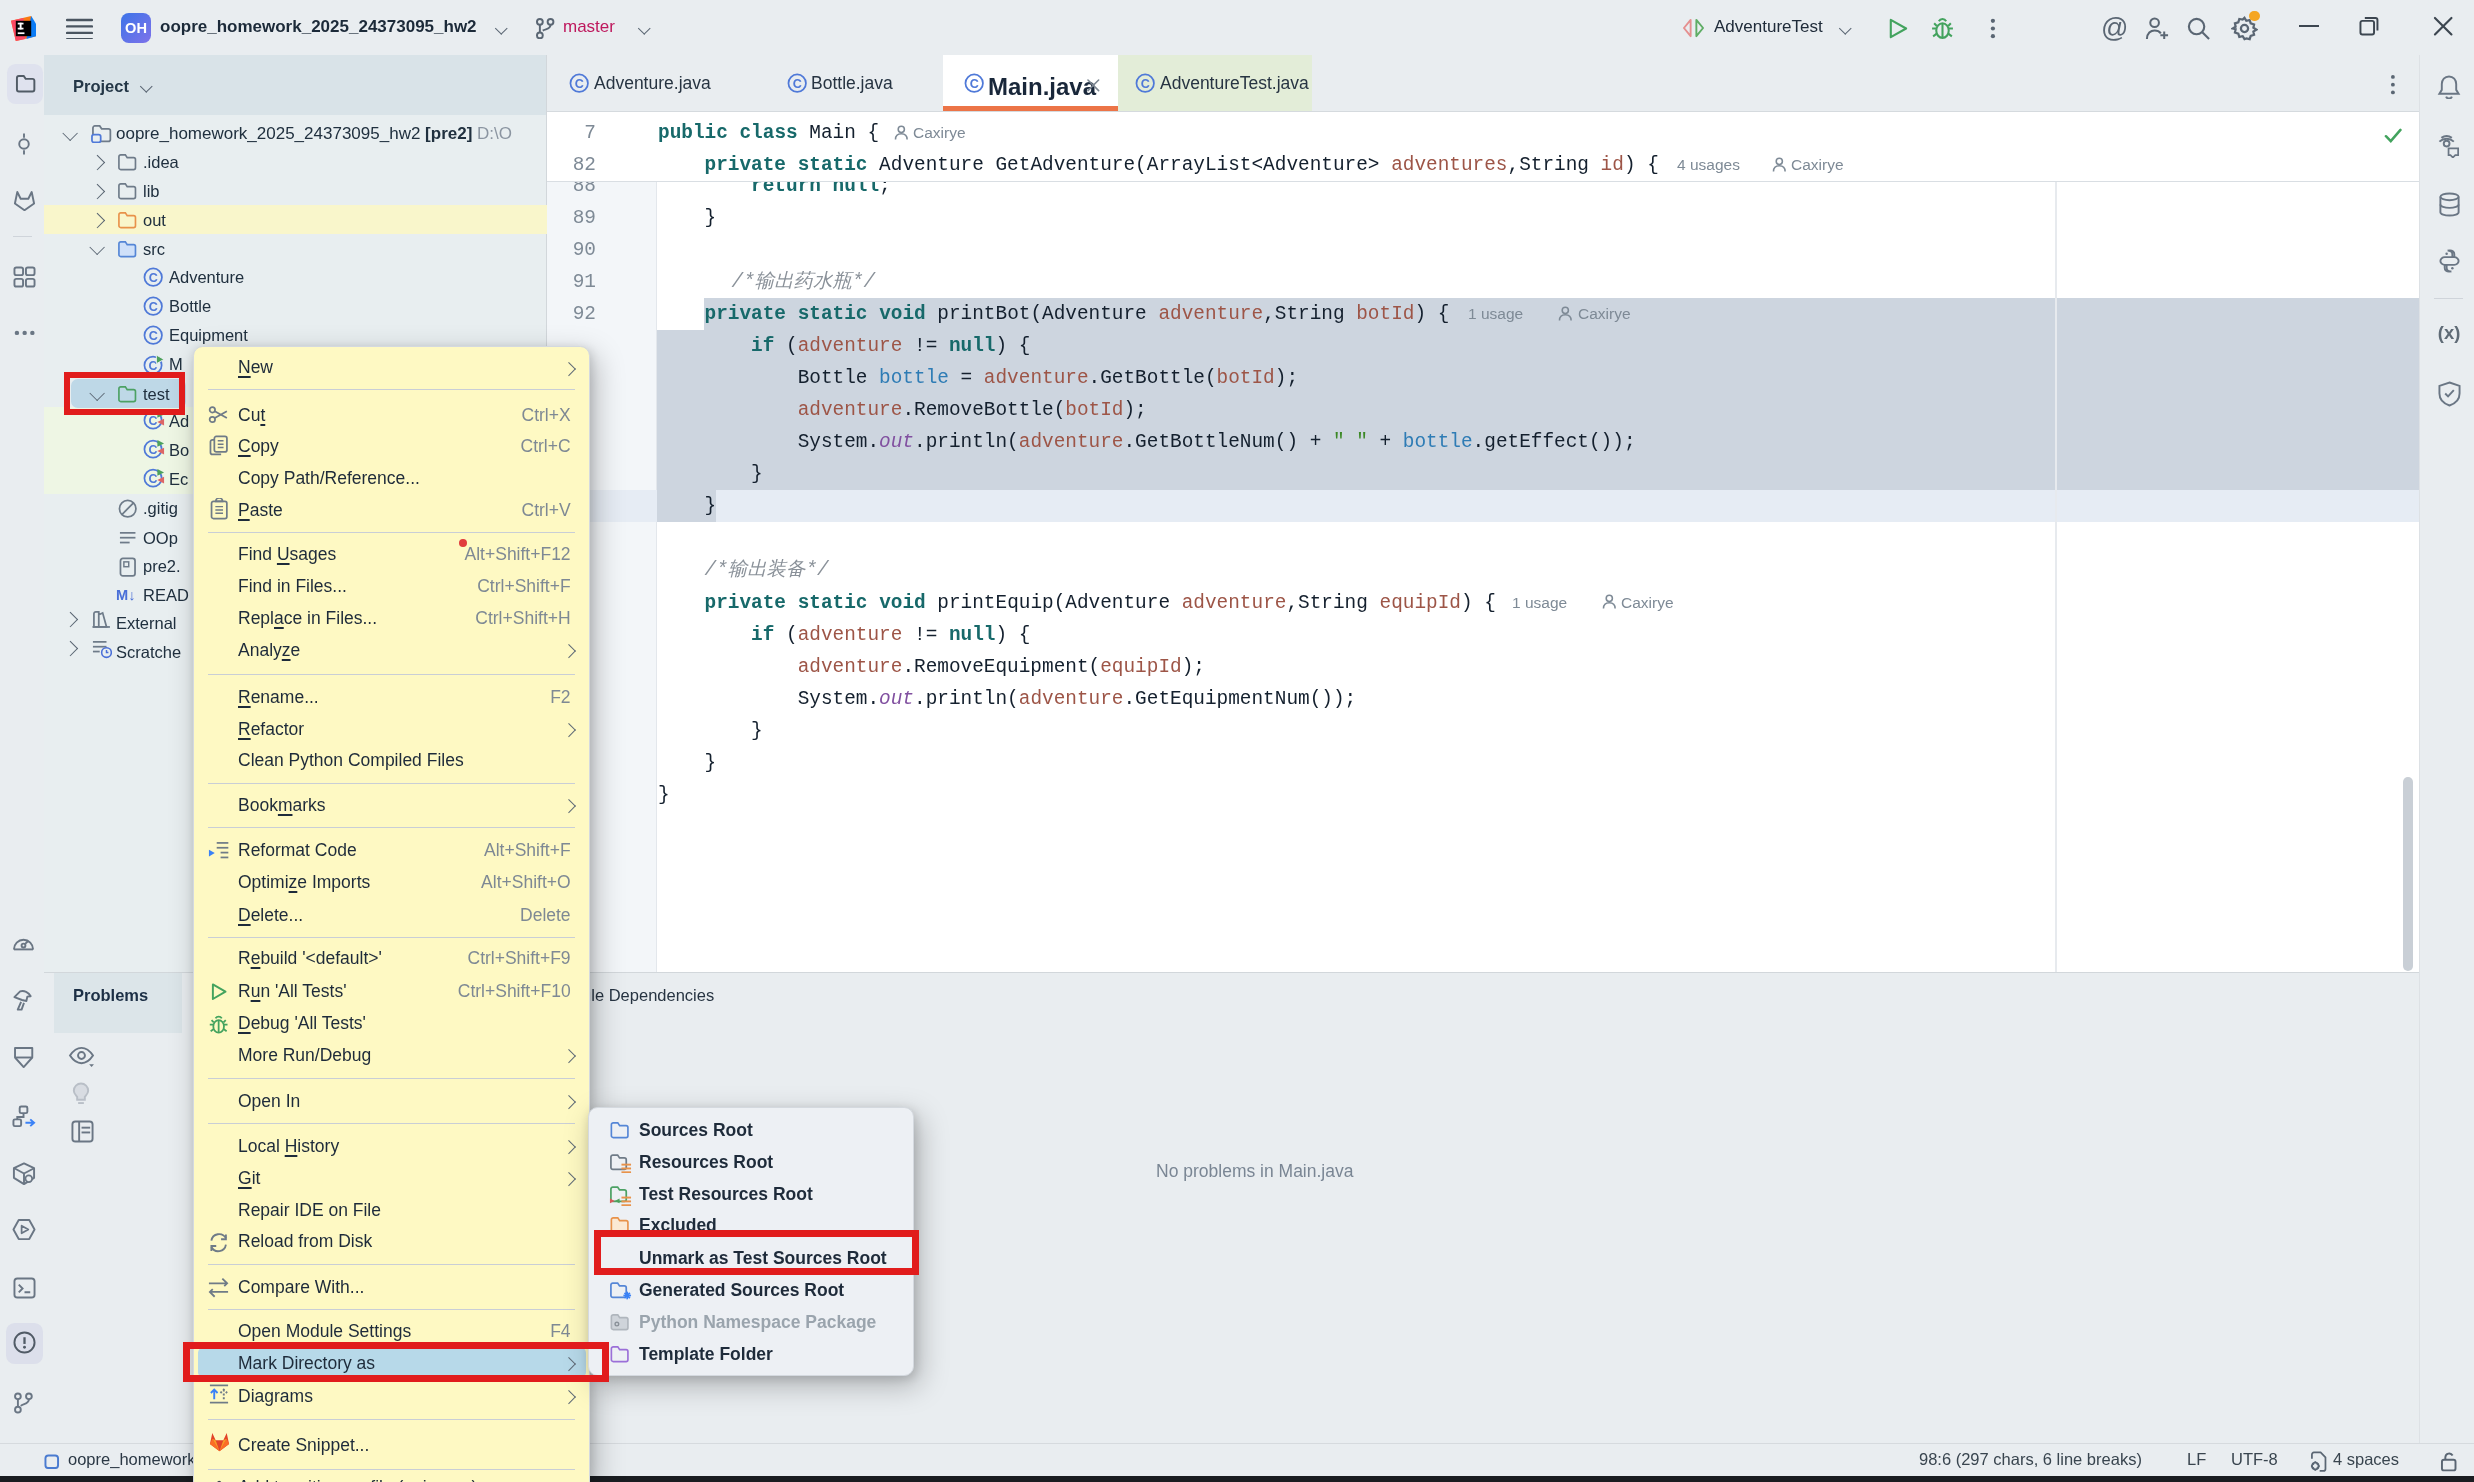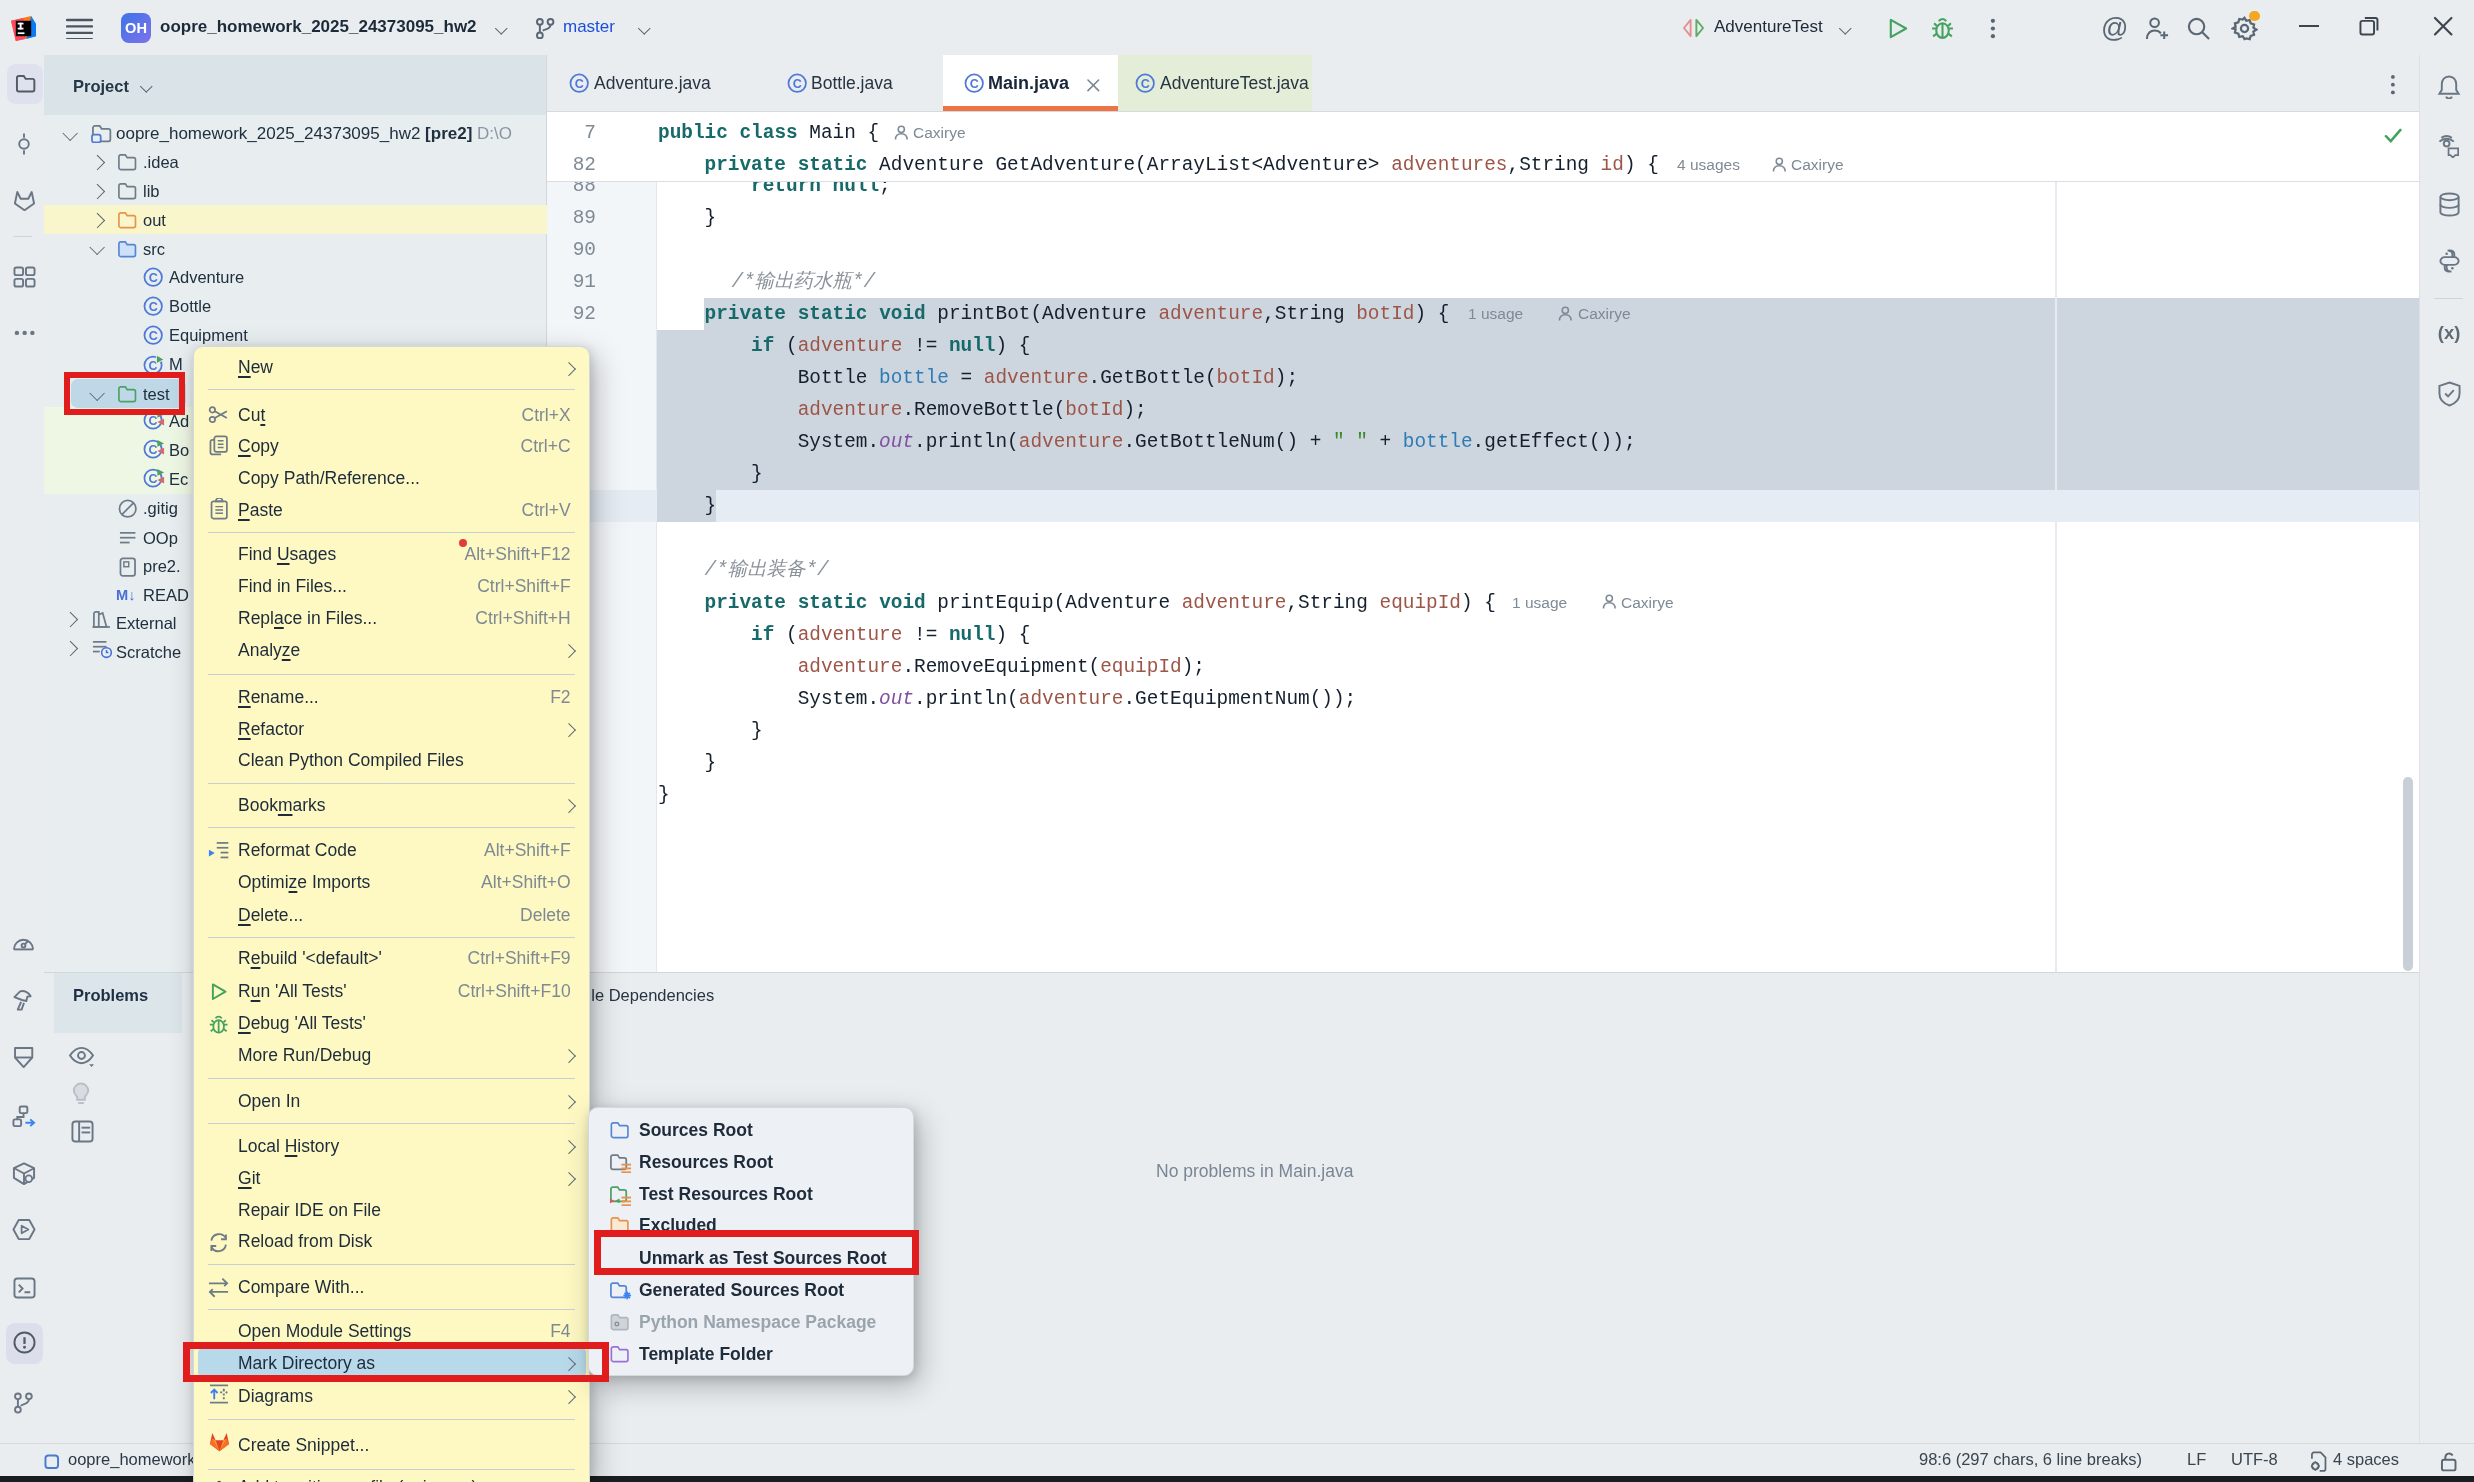--- a/index.html
+++ b/index.html
@@ -53,21 +53,21 @@
 <div class="abs chev-sm" style="left:497px;top:24px;"></div>
 
 <svg class="abs" style="left:535px;top:17.5px;" width="20.4" height="21.3" viewBox="0 0 21 22">
   <g fill="none" stroke="#5a6673" stroke-width="2">
   <circle cx="5" cy="4" r="3"></circle>
       <circle cx="16" cy="4" r="3"></circle>
       <circle cx="5" cy="18" r="3"></circle>
   <path d="M5 7 V15 M16 7 c0 5 -5 4 -8 6"></path>
     </g>
 </svg>
-<div class="abs" style="left:563px;top:16.5px;font-size:17px;color:#1d4ed8;">master</div>
+<div class="abs" style="left:563px;top:16.5px;font-size:17px;color:#be185d;">master</div>
 <div class="abs chev-sm" style="left:640px;top:24px;"></div>
 
 <svg class="abs" style="left:1682px;top:16.5px;" width="23" height="22" viewBox="0 0 24 23">
   <path d="M9 3 L2 11.5 L9 20 Z" fill="none" stroke="#e58f8f" stroke-width="2" stroke-linejoin="round"></path>
   <path d="M15 3 L22 11.5 L15 20 Z" fill="none" stroke="#5fad65" stroke-width="2" stroke-linejoin="round"></path>
 </svg>
 <div class="abs" style="left:1714px;top:16.5px;font-size:17px;color:#202c3a;">AdventureTest</div>
 <div class="abs chev-sm" style="left:1841px;top:24px;"></div>
 <svg class="abs" style="left:1886px;top:16.5px;" width="23" height="23" viewBox="0 0 24 24">
   <path d="M5 3 L21 12 L5 21 Z" fill="none" stroke="#43a35e" stroke-width="2.2" stroke-linejoin="round"></path>
@@ -381,21 +381,21 @@
   <div class="abs" style="left:47px;top:18.4px;font-size:17.5px;color:#273442;">Adventure.java</div>
   <svg class="abs" style="left:240px;top:18.4px;" width="20.4" height="20.4" viewBox="0 0 21 21">
     <circle cx="10.5" cy="10.5" r="9" fill="none" stroke="#4f79d8" stroke-width="1.8"></circle>
     <text x="10.5" y="15.3" font-size="13" font-weight="bold" fill="#4f79d8" text-anchor="middle" font-family="Liberation Sans">C</text>
   </svg>
   <div class="abs" style="left:264px;top:18.4px;font-size:17.5px;color:#273442;">Bottle.java</div>
   <svg class="abs" style="left:417px;top:18.4px;" width="20.4" height="20.4" viewBox="0 0 21 21">
     <circle cx="10.5" cy="10.5" r="9" fill="none" stroke="#4f79d8" stroke-width="1.8"></circle>
     <text x="10.5" y="15.3" font-size="13" font-weight="bold" fill="#4f79d8" text-anchor="middle" font-family="Liberation Sans">C</text>
   </svg>
-  <div class="abs" style="left:441px;top:18.4px;font-size:18px;font-weight:600;color:#19273a;">Main.java</div>
+  <div class="abs" style="left:441px;top:18.4px;font-size:24px;font-weight:600;color:#19273a;">Main.java</div>
   <svg class="abs" style="left:540px;top:24px;" width="12.6" height="12.6" viewBox="0 0 13 13">
     <g stroke="#7b8691" stroke-width="1.6" stroke-linecap="round">
         <line x1="1" y1="1" x2="12" y2="12"></line>
         <line x1="12" y1="1" x2="1" y2="12"></line>
       </g>
   </svg>
   <svg class="abs" style="left:588px;top:18.4px;" width="20.4" height="20.4" viewBox="0 0 21 21">
     <circle cx="10.5" cy="10.5" r="9" fill="none" stroke="#4f79d8" stroke-width="1.8"></circle>
     <text x="10.5" y="15.3" font-size="13" font-weight="bold" fill="#4f79d8" text-anchor="middle" font-family="Liberation Sans">C</text>
   </svg>

